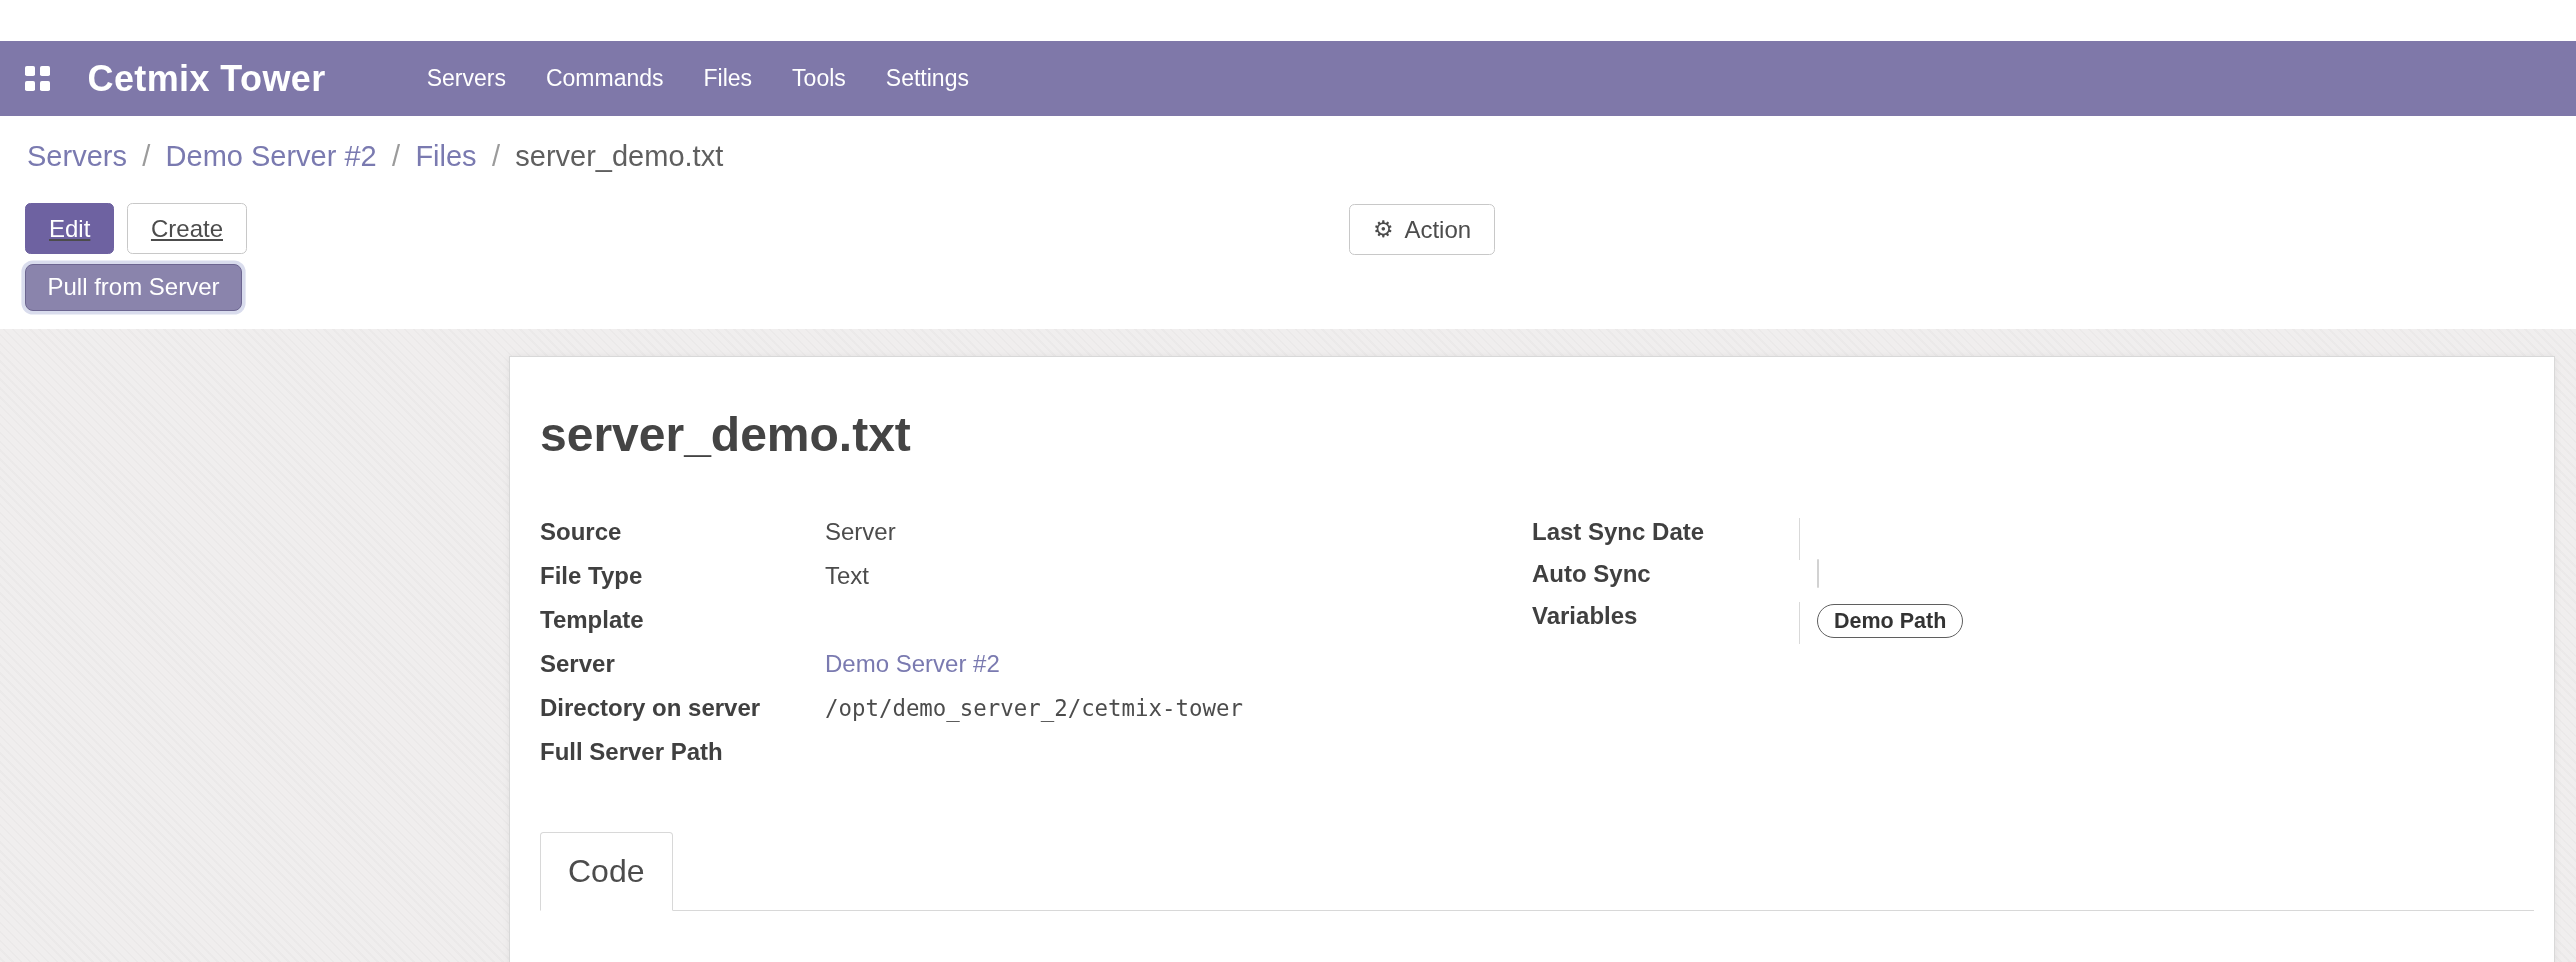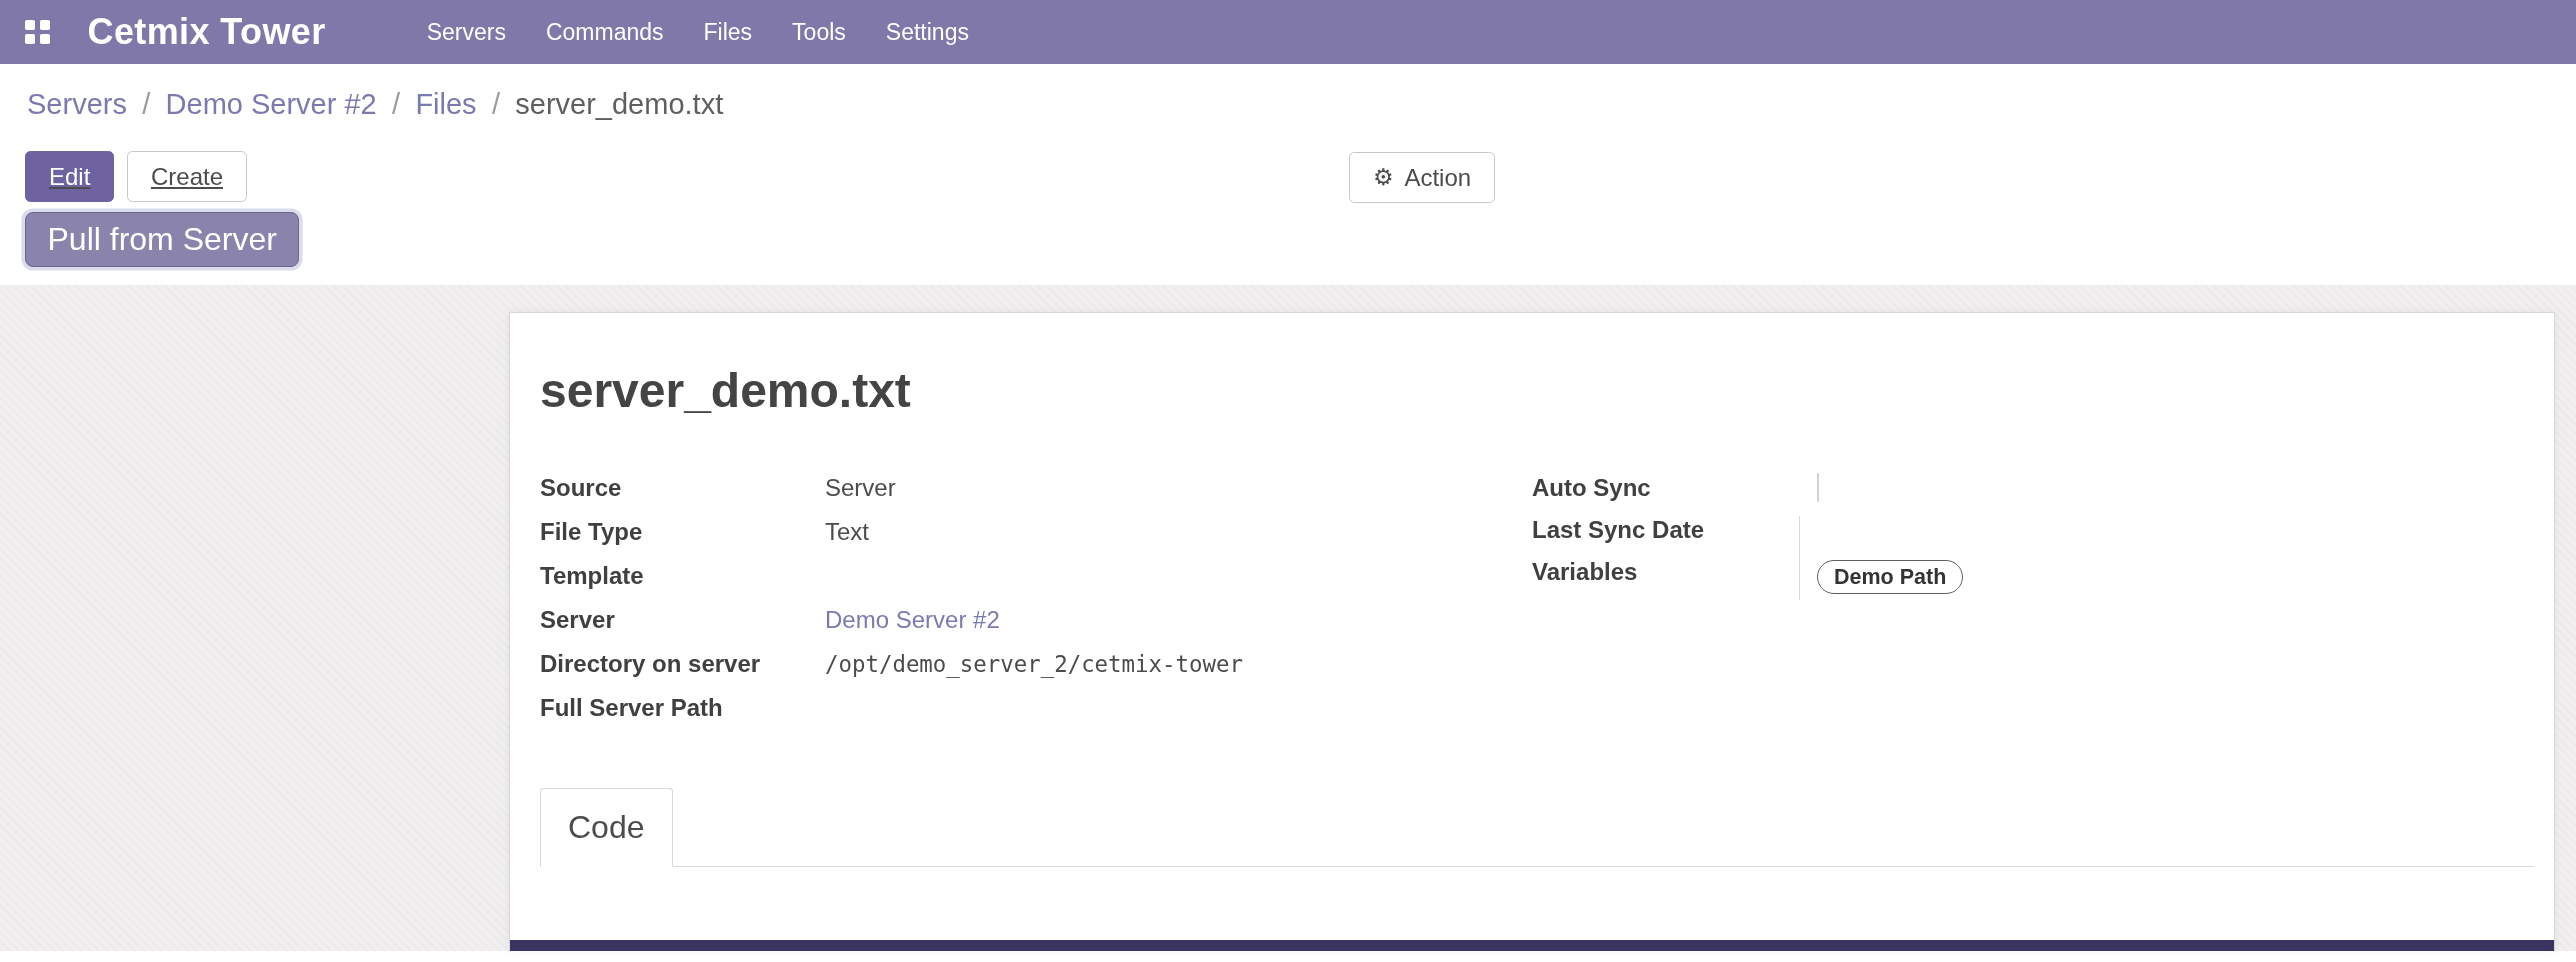--- a/index.html
+++ b/index.html
@@ -5,22 +5,22 @@
   * { box-sizing: border-box; }
   html, body { margin: 0; padding: 0; }
   body {
     width: 2576px; height: 962px; overflow: hidden;
     font-family: "Liberation Sans", sans-serif;
     color: #4c4c4c; background: #fff;
   }
 
   
   .navbar {
-    height: 64px; background: #7f78a9;
-    display: flex; align-items: center; padding: 0 25px;
+    height: 75px; background: #7f78a9;
+    display: flex; align-items: center; padding: 0 25px; margin-top: 41px;
   }
   .apps-icon {
     display: grid; grid-template-columns: 10px 10px; grid-auto-rows: 10px;
     gap: 4.5px; margin-right: 38px; cursor: pointer;
   }
   .apps-icon span { background: #fff; border-radius: 1.8px; }
   .brand {
     color: #fff; font-size: 36px; font-weight: 700; letter-spacing: 0.4px;
     white-space: nowrap; cursor: pointer;
   }
@@ -53,21 +53,21 @@
     position: absolute; left: 1324px; top: 7.2px;
     display: flex; align-items: center; gap: 10.8px;
     border: 0.9px solid #c8c8c8; color: #4c4c4c;
   }
   .gear { font-size: 23px; line-height: 1; }
   .cp-row2 { padding: 3.6px 0 18px; }
   .btn-pull {
     background: #8a84ac; color: #fff;
     border: 1.8px solid #6c6590; border-radius: 8px;
     box-shadow: 0 0 0 3.6px rgba(130,140,195,.30);
-    font-size: 32px; padding: 10.8px 21.5px;
+    font-size: 24px; padding: 10.8px 21.5px;
   }
 
   
   .main {
     position: relative; height: 666px;
     background-color: #f0eeee;
     background-image: repeating-linear-gradient(45deg, rgba(0,0,0,0.02) 0 1.8px, transparent 1.8px 6.3px);
   }
   .sheet {
     position: absolute; left: 509px; right: 21.5px; top: 27px; bottom: 0;
@@ -183,29 +183,29 @@
           <div class="frow">
             <span class="flabel">Directory on server</span>
             <span class="fvalue mono">/opt/demo_server_2/cetmix-tower</span>
           </div>
           <div class="frow">
             <span class="flabel">Full Server Path</span>
           </div>
         </div>
 
         <div class="fcol-r">
+          <div class="frow sep">
+            <span class="flabel">Last Sync Date</span>
+            <span class="fvalue-r"></span>
+          </div>
           <div class="frow">
             <span class="flabel">Auto Sync</span>
             <span class="fvalue-r">
               <span class="checkbox"></span>
             </span>
-          </div>
-          <div class="frow sep">
-            <span class="flabel">Last Sync Date</span>
-            <span class="fvalue-r"></span>
           </div>
           <div class="frow sep">
             <span class="flabel">Variables</span>
             <span class="fvalue-r">
               <span class="tag">Demo Path</span>
             </span>
           </div>
         </div>
       </div>
 

